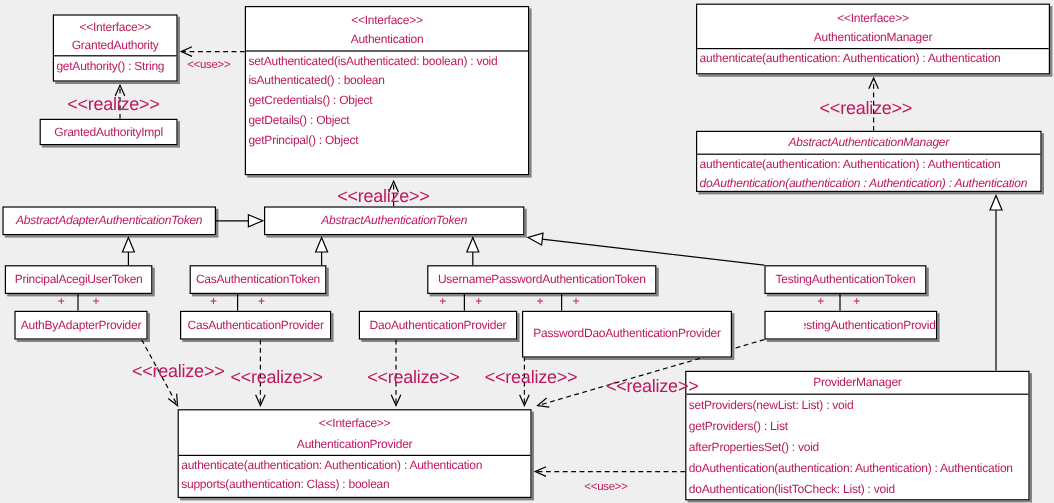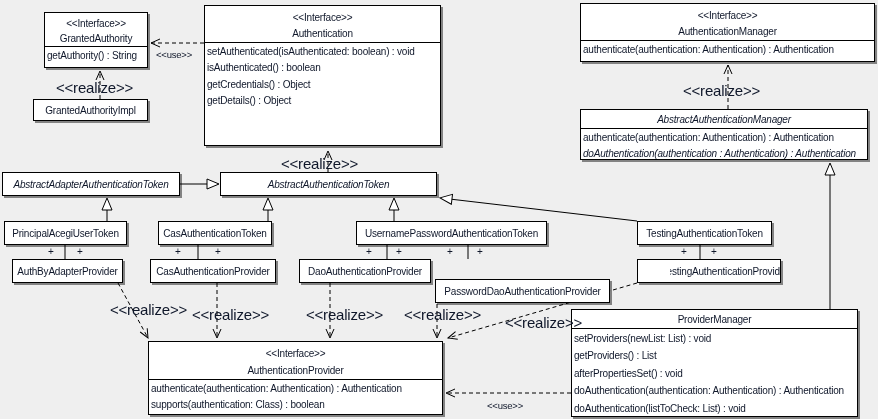--- a/index.html
+++ b/index.html
@@ -1,17 +1,17 @@
 <!DOCTYPE html>
 <html><head>
 <meta charset="utf-8">
 <style>
   html,body{margin:0;padding:0;background:#efefef;}
   .canvas{position:relative;width:878px;height:419px;background:#efefef;
-          font-family:"Liberation Sans",sans-serif;color:#0f172a;overflow:hidden;}
+          font-family:"Liberation Sans",sans-serif;color:#be185d;overflow:hidden;}
   svg.wires{position:absolute;left:0;top:0;}
   .box{position:absolute;background:#fff;border:1px solid #000;box-sizing:border-box;
        box-shadow:2px 2px 0 rgba(0,0,0,.45);font-size:10px;letter-spacing:-0.2px;}
   .title{text-align:center;line-height:16px;padding-top:4px;}
   .slim-title{text-align:center;line-height:17px;padding-top:1px;}
   .name-only{display:flex;align-items:center;justify-content:center;height:100%;
              text-align:right;white-space:nowrap;overflow:hidden;}
   .methods{border-top:1px solid #000;padding:1px 1px 0 2px;}
   .m{white-space:nowrap;overflow:hidden;line-height:16.4px;}
   .lh15 .m{line-height:15.5px;}
@@ -84,20 +84,21 @@
   <div class="box" style="left:204px;top:5px;width:237px;height:141px;">
     <div class="title">
       <div>&lt;&lt;Interface&gt;&gt;</div>
       <div>Authentication</div>
     </div>
     <div class="methods">
       <div class="m">setAuthenticated(isAuthenticated: boolean) : void</div>
       <div class="m">isAuthenticated() : boolean</div>
       <div class="m">getCredentials() : Object</div>
       <div class="m">getDetails() : Object</div>
+      <div class="m">getPrincipal() : Object</div>
     </div>
   </div>
 
   <div class="box" style="left:580px;top:3px;width:295px;height:59px;">
     <div class="title">
       <div>&lt;&lt;Interface&gt;&gt;</div>
       <div>AuthenticationManager</div>
     </div>
     <div class="methods lh15">
       <div class="m">authenticate(authentication: Authentication) : Authentication</div>
@@ -141,21 +142,21 @@
   </div>
 
   <div class="box" style="left:150px;top:259px;width:126px;height:24px;">
     <div class="name-only">CasAuthenticationProvider</div>
   </div>
 
   <div class="box" style="left:299px;top:259px;width:132px;height:24px;">
     <div class="name-only">DaoAuthenticationProvider</div>
   </div>
 
-  <div class="box" style="left:435px;top:259px;width:175px;height:24px;margin-top:20px;">
+  <div class="box" style="left:435px;top:259px;width:175px;height:39px;">
     <div class="name-only">PasswordDaoAuthenticationProvider</div>
   </div>
 
   <div class="box" style="left:637px;top:259px;width:144px;height:24px;padding-left:32px;">
     <div class="name-only">TestingAuthenticationProvider</div>
   </div>
 
   <div class="box" style="left:148px;top:341px;width:295px;height:74px;">
     <div class="title" style="line-height:17px;padding-top:3px;">
       <div>&lt;&lt;Interface&gt;&gt;</div>

